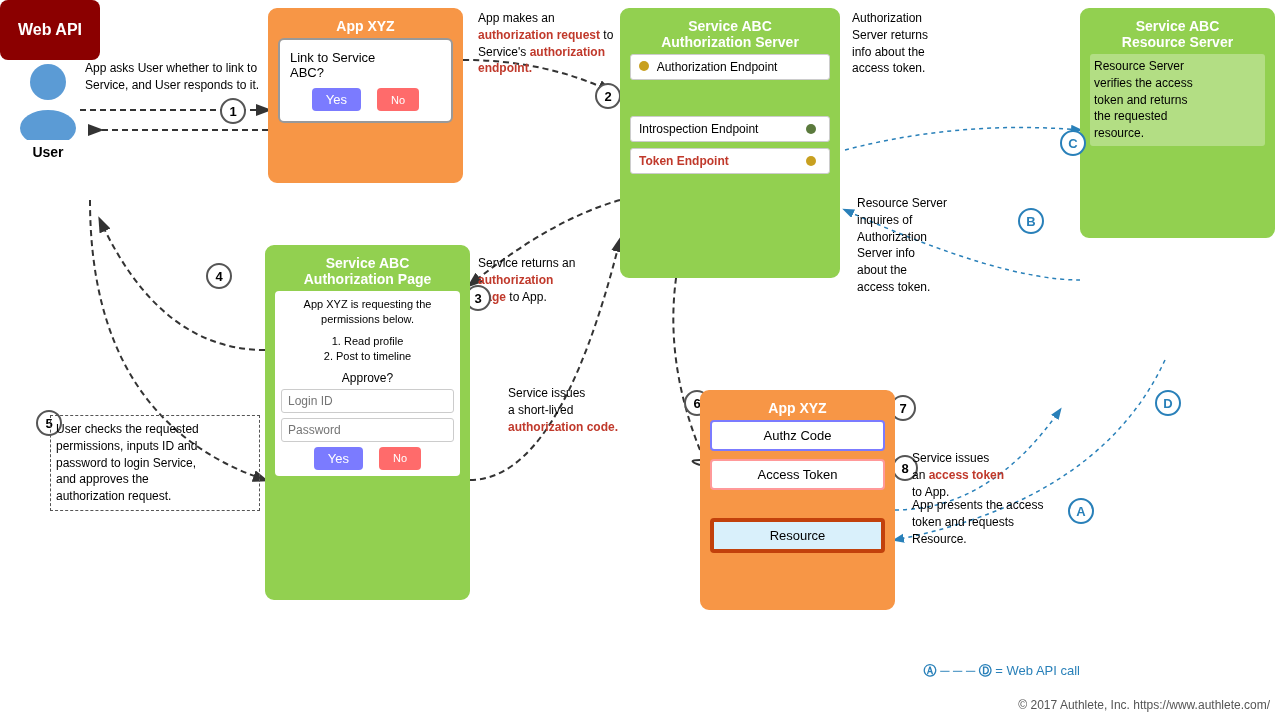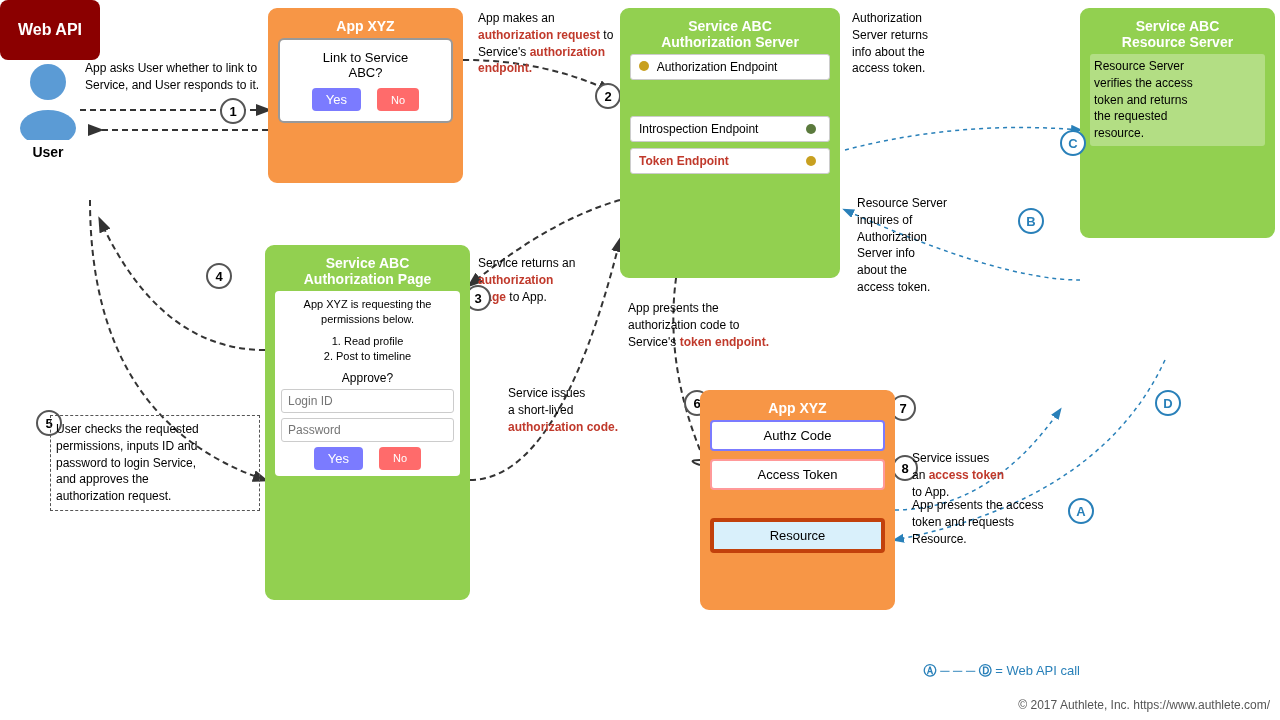--- a/index.html
+++ b/index.html
@@ -77,21 +77,20 @@
     .app-xyz-dialog {
       background: white;
       border-radius: 6px;
       border: 2px solid #999;
       padding: 10px;
       margin-top: 4px;
     }
     .dialog-text {
       font-size: 13px;
       color: #000;
-      text-align: center;
       margin-bottom: 8px;
     }
     .btn-yes {
       background: #7b7bff;
       color: white;
       border: none;
       border-radius: 4px;
       padding: 4px 14px;
       font-size: 13px;
       cursor: pointer;
@@ -440,23 +439,20 @@
 
   <div class="annotation" style="left:508px; top:385px; width:140px;">
     Service issues<br>a short-lived<br>
     <span class="red-text">authorization code.</span>
   </div>
 
   <div class="step-label" style="left:684px; top:390px;">
     <span>6</span>
   </div>
 
-  <div class="annotation" style="left:628px; top:300px; width:175px;">
-    App presents the<br>authorization code to<br>Service's <span class="red-text">token endpoint.</span>
-  </div>
 
   <div class="step-label" style="left:890px; top:395px;">
     <span>7</span>
   </div>
 
   <div class="step-label" style="left:892px; top:455px;">
     <span>8</span>
   </div>
 
   <div class="annotation" style="left:912px; top:450px; width:175px;">

